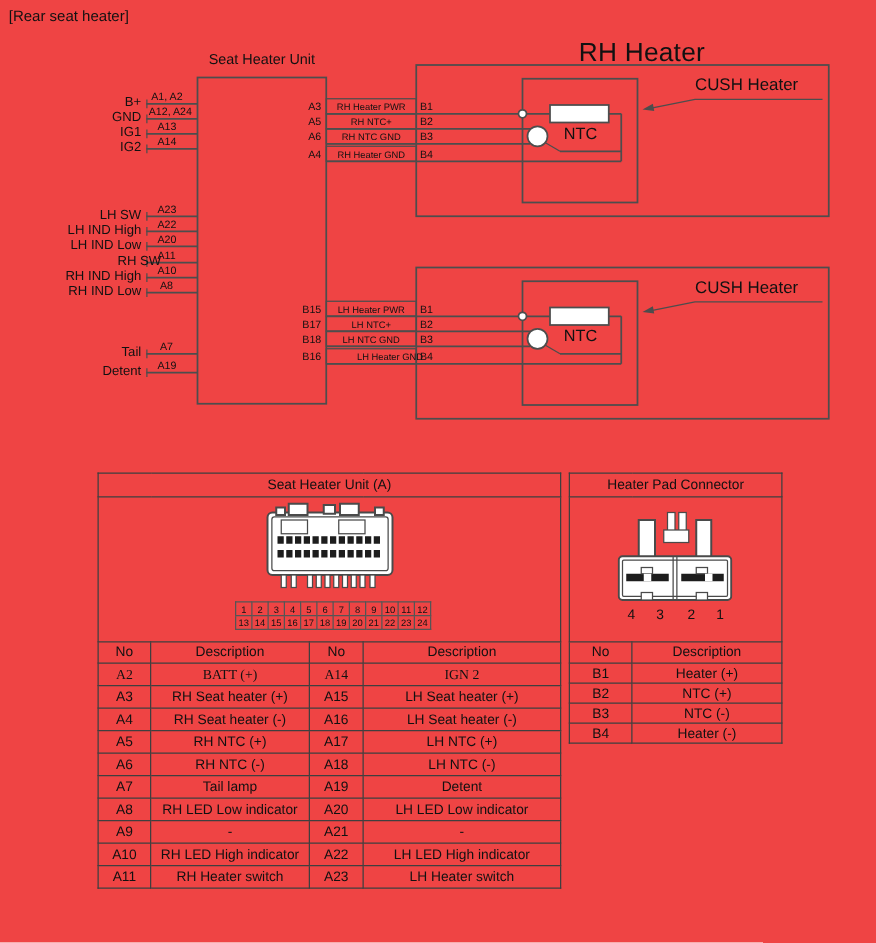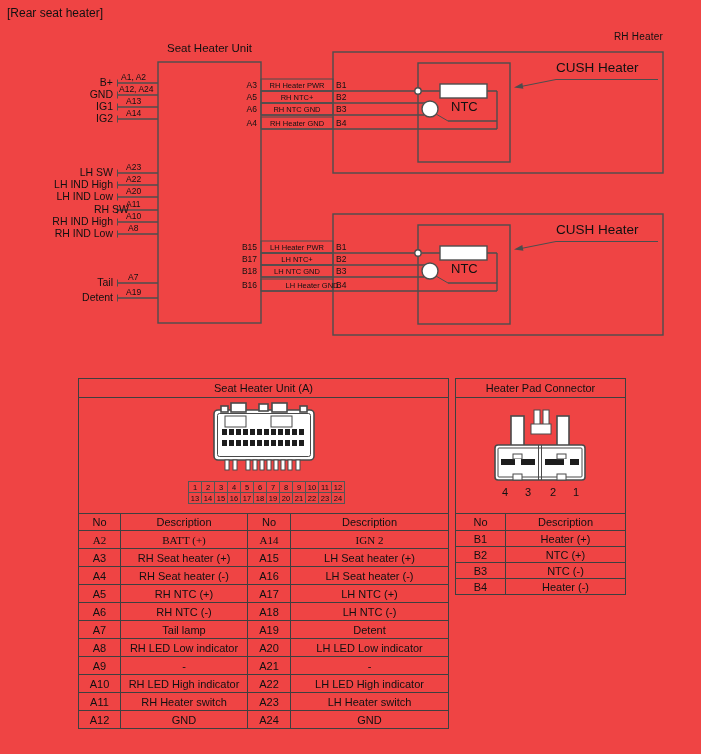--- a/index.html
+++ b/index.html
@@ -5,21 +5,21 @@
   html,body{margin:0;padding:0;background:#fff;}
   .stage{position:relative;width:701px;height:754px;background:#ef4444;overflow:hidden;
          font-family:"Liberation Sans","DejaVu Sans",sans-serif;color:#111;}
   .abs{position:absolute;}
   .t-page{font-size:12px;}
   .t-unit-title{font-size:11.5px;text-align:center;}
   .t-side{font-size:10.5px;text-align:right;}
   .t-pin{font-size:8.5px;}
   .t-pin-r{font-size:8.5px;text-align:right;}
   .t-wire{font-size:7.5px;text-align:center;line-height:11px;}
-  .t-heater{font-size:10px;text-align:right;letter-spacing:.2px;}
+  .t-heater{font-size:21px;text-align:left;letter-spacing:.2px;}
   .t-cush{font-size:13.5px;}
   .t-ntc{font-size:13px;}
   svg{display:block;}
   .ln{stroke:#4d4d4d;stroke-width:1.4;fill:none;}
   .lnw{stroke:#4d4d4d;stroke-width:1.4;fill:#fff;}
   .lnt{stroke:#4d4d4d;stroke-width:1;fill:none;}
   .fillA{fill:#4d4d4d;stroke:none;}
   table{border-collapse:collapse;table-layout:fixed;}
   .dtable{font-size:11px;}
   .dtable td{border:1px solid #3f3f3f;text-align:center;padding:0;overflow:hidden;white-space:nowrap;}
@@ -323,26 +323,20 @@
           <td>RH LED High indicator</td>
           <td>A22</td>
           <td>LH LED High indicator</td>
         </tr>
     <tr style="height:18px;">
           <td>A11</td>
           <td>RH Heater switch</td>
           <td>A23</td>
           <td>LH Heater switch</td>
         </tr>
-    <tr style="height:18px;">
-          <td>A12</td>
-          <td>GND</td>
-          <td>A24</td>
-          <td>GND</td>
-        </tr>
   </tbody>
     </table>
 
   <table class="abs dtable" style="left:455px;top:378px;width:170px;">
     <colgroup>
         <col style="width:50px">
         <col style="width:120px">
       </colgroup>
     <tbody>
         <tr>

